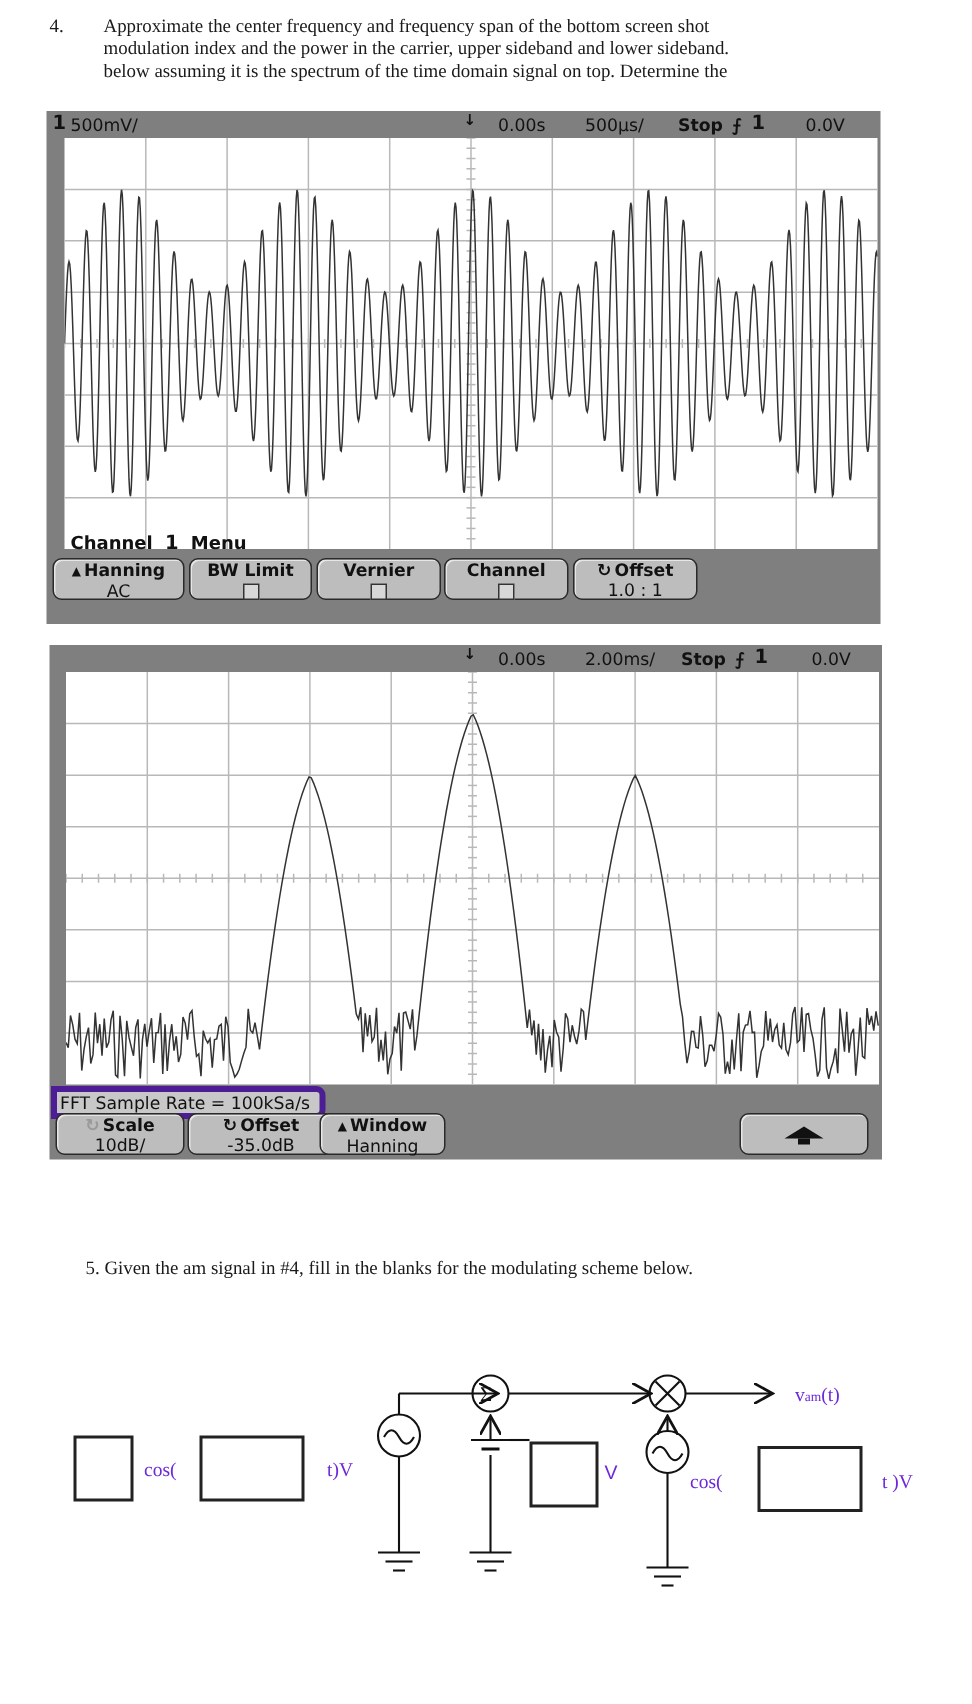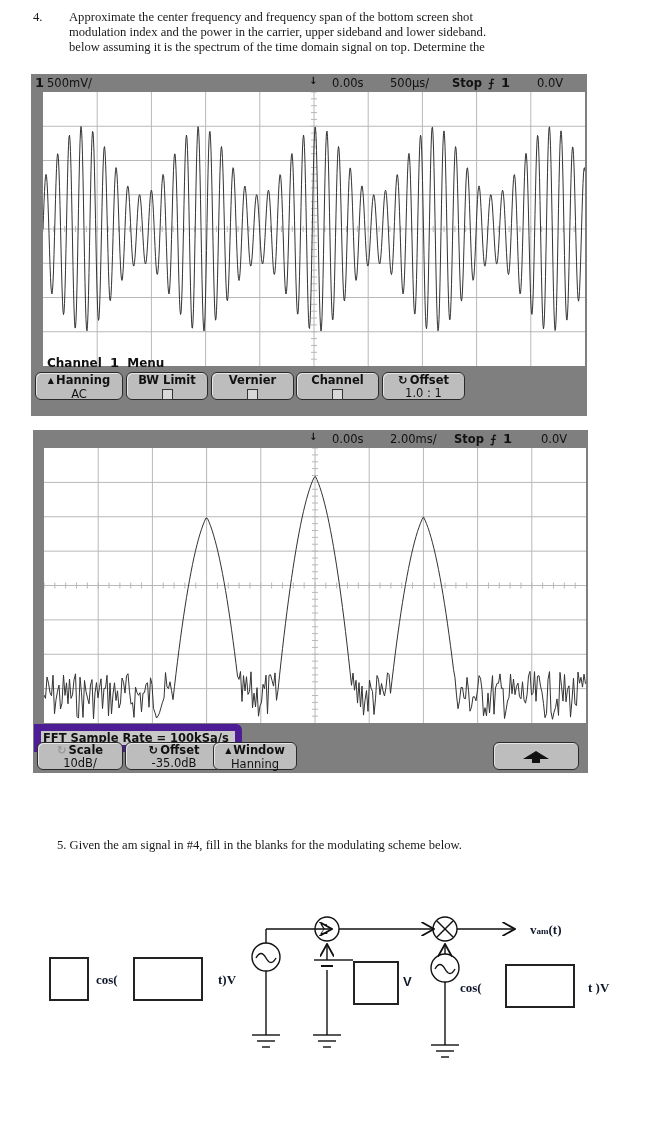--- a/index.html
+++ b/index.html
@@ -17,25 +17,25 @@
   .scope .grid { position: absolute; background: #ffffff; }
   .scope .grid svg { position: absolute; left: 0; top: 0; }
   .scope .menu { position: absolute; left: 0; right: 0; bottom: 0; font-family: "DejaVu Sans", sans-serif; color: #111; }
   .softkey { position: absolute; height: 28px; background: #bdbdbd; border: 1px solid #2a2a2a; border-radius: 6px; box-shadow: inset 1px 1px 0 #e6e6e6; font-family: "DejaVu Sans", sans-serif; font-size: 11.5px; font-weight: bold; text-align: center; line-height: 13px; box-sizing: border-box; padding-top: 1px; }
   .softkey .l2 { display: block; font-weight: normal; }
   .softkey .chk { display: inline-block; width: 9px; height: 9px; border: 1px solid #333; background: #d8d8d8; margin-top: 2px; }
   .softkey .tri { font-size: 8px; position: relative; top: -1px; margin-right: 2px; }
   .softkey .rot { font-weight: bold; margin-right: 2px; }
   .softkey .rot.dim { color: #9a9a9a; }
   .menu-title { position: absolute; left: 16px; top: 1px; font-size: 12px; font-weight: bold; white-space: nowrap; }
-  .fft-label { position: absolute; left: 1px; top: 1px; height: 14px; padding: 0 6px 0 2px; background: #c8c8c8; border: 7px solid #4c1d95; border-radius: 0 6px 6px 0; font-size: 11.5px; font-weight: bold; line-height: 14px; white-space: nowrap; }
+  .fft-label { position: absolute; left: 1px; top: 1px; height: 14px; padding: 0 6px 0 2px; background: #c8c8c8; border: 4px solid #4c1d95; border-radius: 0 6px 6px 0; font-size: 11.5px; font-weight: normal; line-height: 14px; white-space: nowrap; }
 
   .diagram { position: absolute; left: 40px; top: 900px; width: 580px; height: 170px; }
   .diagram svg { position: absolute; left: 0; top: 0; }
-  .diag-text { position: absolute; font-family: "Liberation Serif", serif; font-weight: bold; font-size: 13px; white-space: nowrap; color: #0f172a; }
+  .diag-text { position: absolute; font-family: "Liberation Serif", serif; font-weight: normal; font-size: 13px; white-space: nowrap; color: #6d28d9; }
   .blank { position: absolute; border: 2px solid #222; background: #fff; box-sizing: border-box; }
 </style>
 </head>
 <body>
 
 <div class="q-text q4">
   <span class="num">4.</span>
   <div class="body">
     <span class="line">Approximate the center frequency and frequency span of the bottom screen shot</span>
     <span class="line">modulation index and the power in the carrier, upper sideband and lower sideband.</span>

